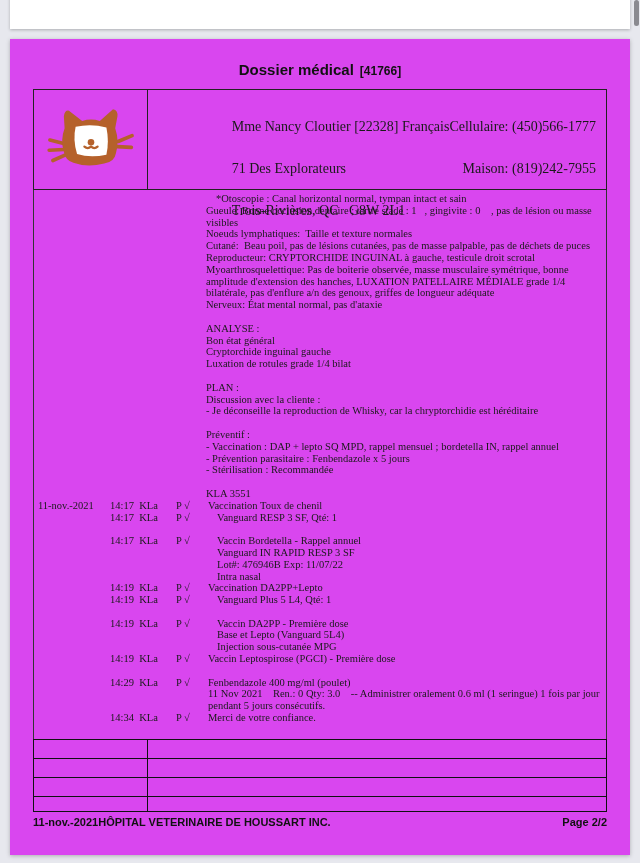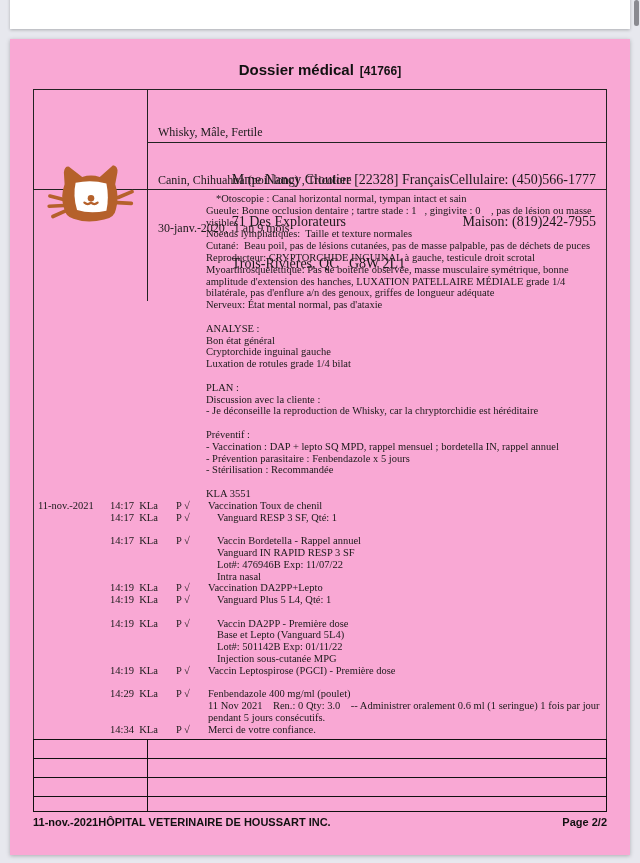--- a/index.html
+++ b/index.html
@@ -10,21 +10,21 @@
     font-family:"Liberation Serif", serif; color:var(--ink);
   }
   .viewer { position:relative; width:640px; height:863px; overflow:hidden; }
 
   .prev-page {
     position:absolute; left:10px; top:-8px; width:620px; height:37px;
     background:#fff; box-shadow:0 1px 3px rgba(0,0,0,.25);
   }
   .page {
     position:absolute; left:10px; top:39px; width:620px; height:816px;
-    background:#f9a8d4; box-shadow:0 1px 4px rgba(0,0,0,.25);
+    background:#d946ef; box-shadow:0 1px 4px rgba(0,0,0,.25);
   }
   .scroll-thumb {
     position:absolute; right:1px; top:0; width:5px; height:26px;
     background:#8a8a90; border-radius:3px;
   }
 
   .doc-title {
     text-align:center; padding-top:22px;
     font-family:"Liberation Sans", sans-serif; font-weight:bold; color:#111;
   }
@@ -99,25 +99,20 @@
             <line x1="8" y1="78" x2="26" y2="70"></line>
             <line x1="116" y1="44" x2="97" y2="52"></line>
             <line x1="115" y1="60" x2="96" y2="59"></line>
           </g>
           <path fill="var(--logo)" d="M30 10 L48 24 Q60 20 72 24 L90 8 Q97 9 96 18 L93 34 Q99 52 94 68 Q92 80 78 82 Q55 88 36 81 Q25 78 23 66 Q18 50 24 34 L23 18 Q24 9 30 10 Z"></path>
           <path fill="#ffffff" d="M39 32 Q60 27 81 33 Q85 52 81 70 Q59 75 41 69 Q35 50 39 32 Z"></path>
           <circle cx="60" cy="53" r="4.5" fill="var(--logo)"></circle>
           <path d="M51 59 Q55.5 63 60 59 Q64.5 63 69 59" stroke="var(--logo)" stroke-width="3" fill="none" stroke-linecap="round"></path>
         </svg>
       </div>
-      <div class="pet-cell">
-        <div>Whisky, Mâle, Fertile</div>
-        <div>Canin, Chihuahua (poil long) , Tricolore</div>
-        <div>30-janv.-2020,  1 an 9 mois</div>
-      </div>
       <div class="client-cell">
         <div>
           <div>Mme Nancy Cloutier [22328] Français</div>
           <div>71 Des Explorateurs</div>
           <div>Trois-Rivières, QC   G8W 2L1</div>
         </div>
         <div class="client-phones">
           <div>Cellulaire: (450)566-1777</div>
           <div>Maison: (819)242-7955</div>
         </div>
@@ -196,21 +191,20 @@
             </div>
           </div>
           <div class="entry-gap"></div>
           <div class="entry-row">
             <div class="col-date"></div>
             <div class="col-time">14:19  KLa</div>
             <div class="col-flag">P √</div>
             <div class="col-desc sub">
               <div>Vaccin DA2PP - Première dose</div>
               <div>Base et Lepto (Vanguard 5L4)</div>
-              <div>Lot#: 501142B Exp: 01/11/22</div>
               <div>Injection sous-cutanée MPG</div>
             </div>
           </div>
           <div class="entry-row">
             <div class="col-date"></div>
             <div class="col-time">14:19  KLa</div>
             <div class="col-flag">P √</div>
             <div class="col-desc">
               <div>Vaccin Leptospirose (PGCI) - Première dose</div>
             </div>

